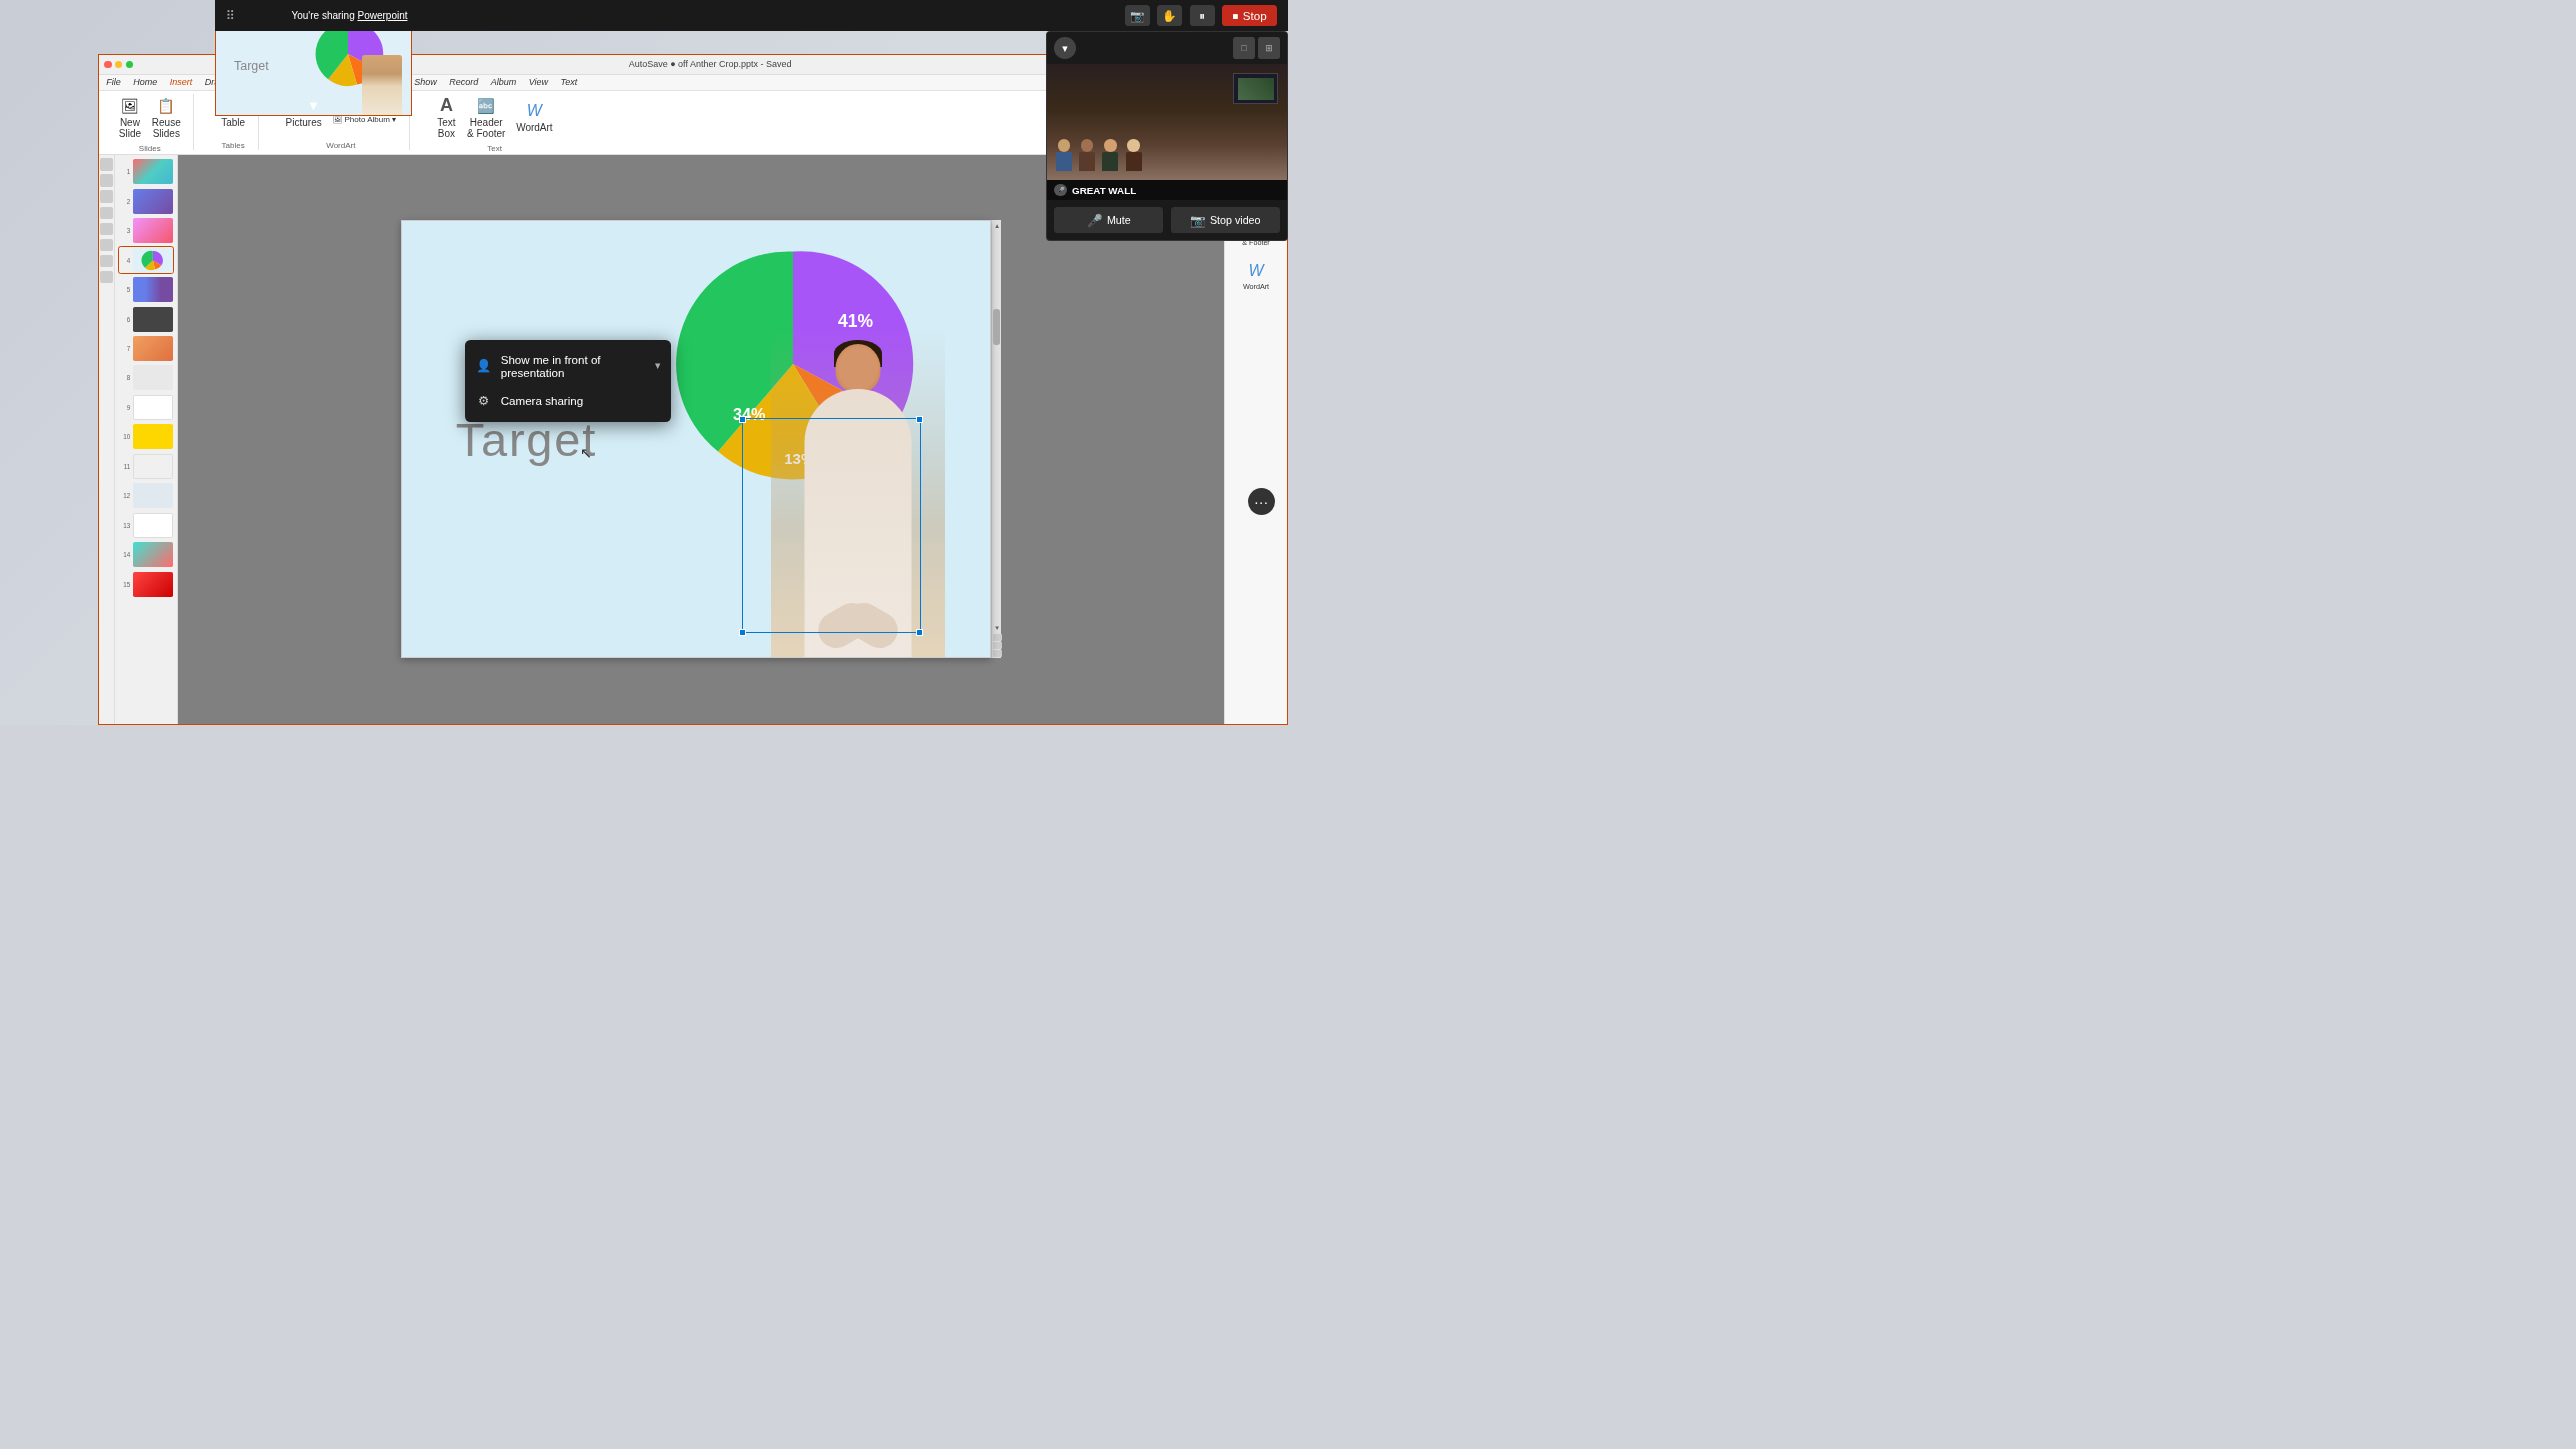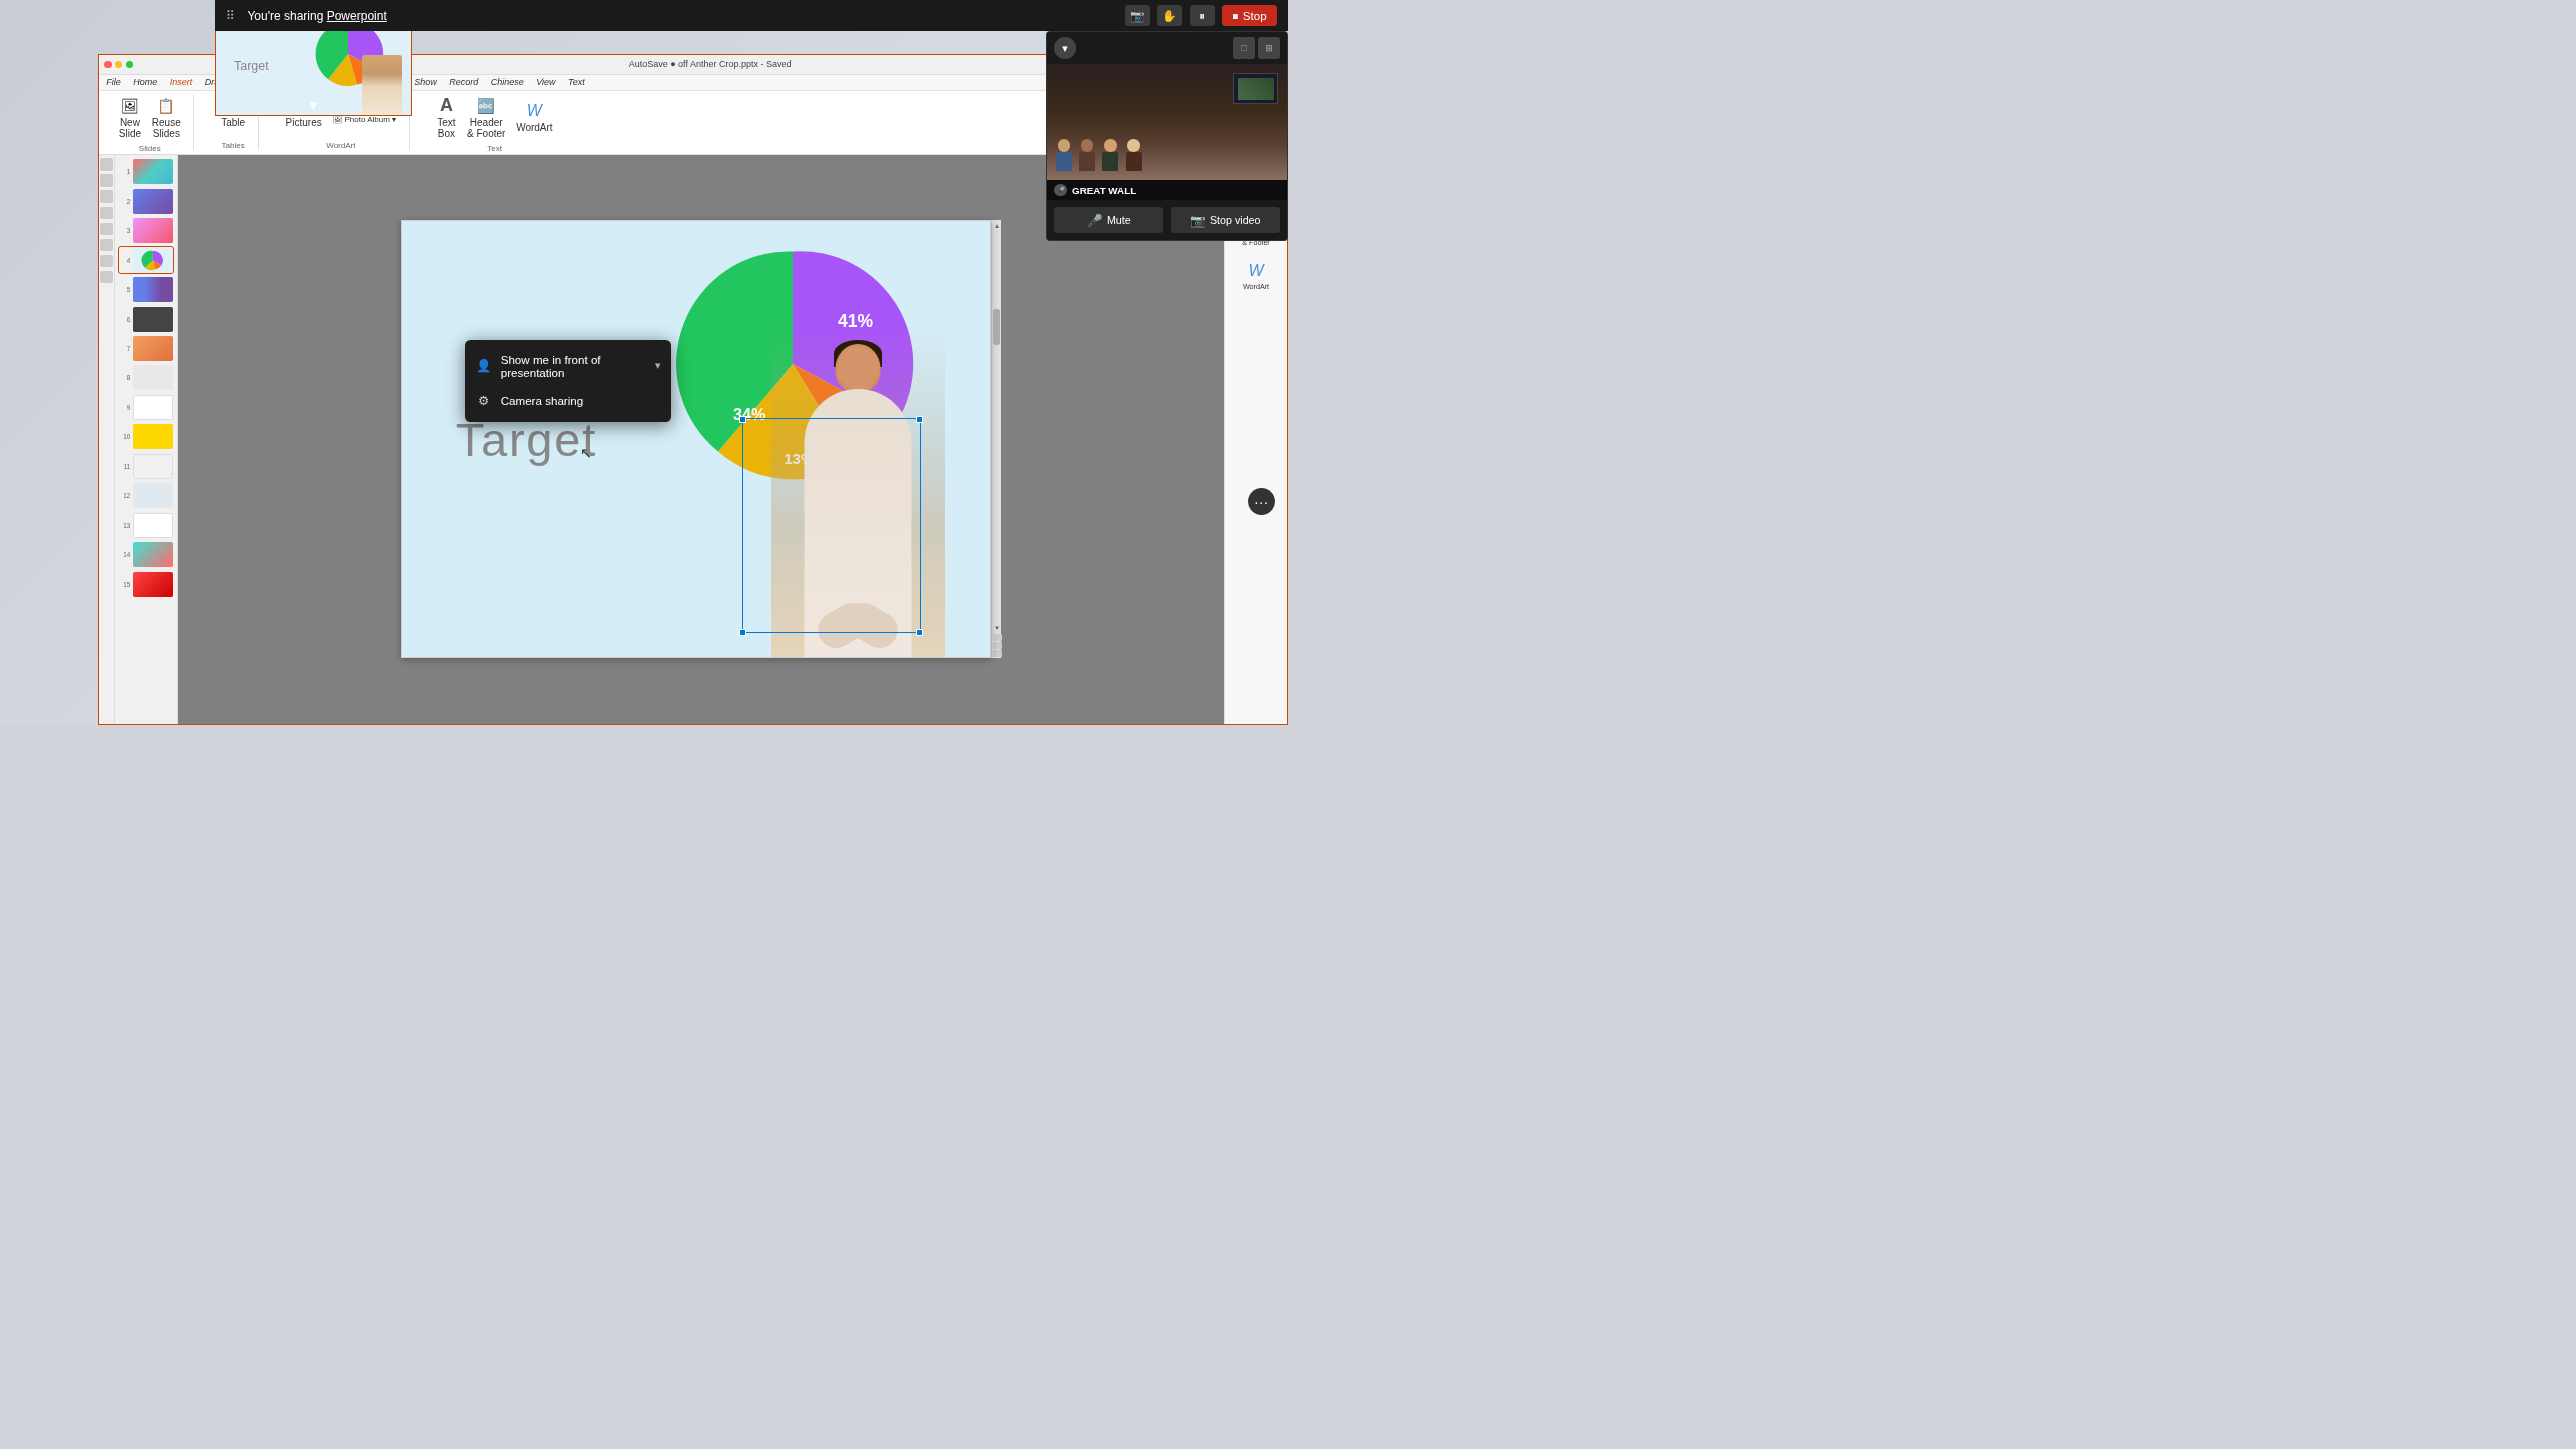--- a/index.html
+++ b/index.html
@@ -34,21 +34,22 @@
       z-index: 100;
       border-radius: 0;
     }
     .sharing-bar-grip {
       color: #aaa;
       font-size: 12.5px;
       margin-right: 3.6px;
     }
     .sharing-text {
       color: #fff;
-      font-size: 12px;
+      font-size: 10px;
+      margin-left: 44px;
     }
     .sharing-text u {
       cursor: pointer;
     }
     .sharing-bar-controls {
       display: flex;
       align-items: center;
       gap: 7.2px;
       margin-left: auto;
     }
@@ -826,21 +827,21 @@
   <div class="ppt-menubar">
     <span class="ppt-menu-item">File</span>
     <span class="ppt-menu-item">Home</span>
     <span class="ppt-menu-item active">Insert</span>
     <span class="ppt-menu-item">Draw</span>
     <span class="ppt-menu-item">Design</span>
     <span class="ppt-menu-item">Transitions</span>
     <span class="ppt-menu-item">Animations</span>
     <span class="ppt-menu-item">Slide Show</span>
     <span class="ppt-menu-item">Record</span>
-    <span class="ppt-menu-item">Chinese</span>
+    <span class="ppt-menu-item">Album</span>
     <span class="ppt-menu-item">View</span>
     <span class="ppt-menu-item">Text</span>
   </div>
 
   <div class="ppt-ribbon">
     <div class="ribbon-group">
       <div class="ribbon-buttons">
         <div class="ribbon-btn">
           <div class="ribbon-btn-icon">🖼</div>
           <div class="ribbon-btn-label">New<br>Slide</div>

